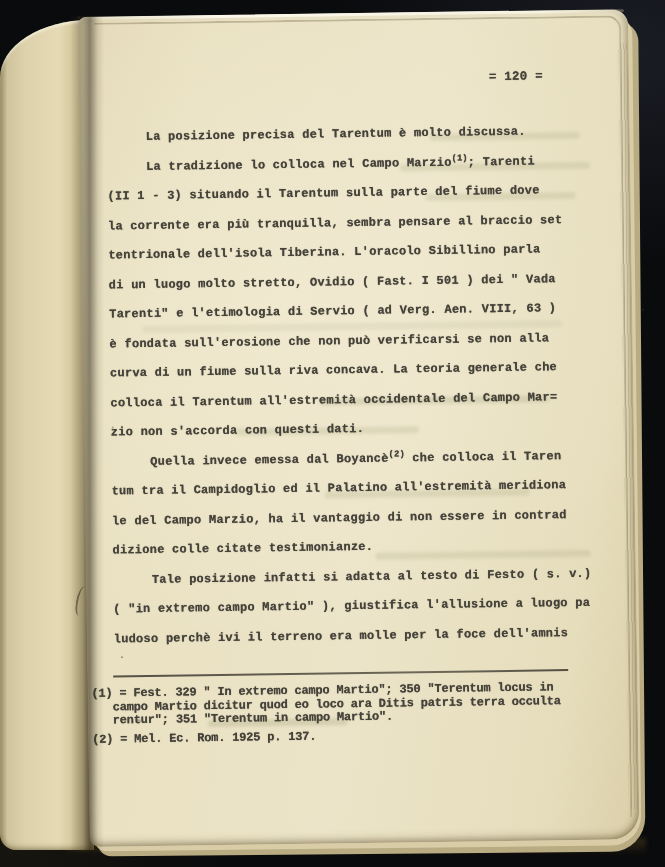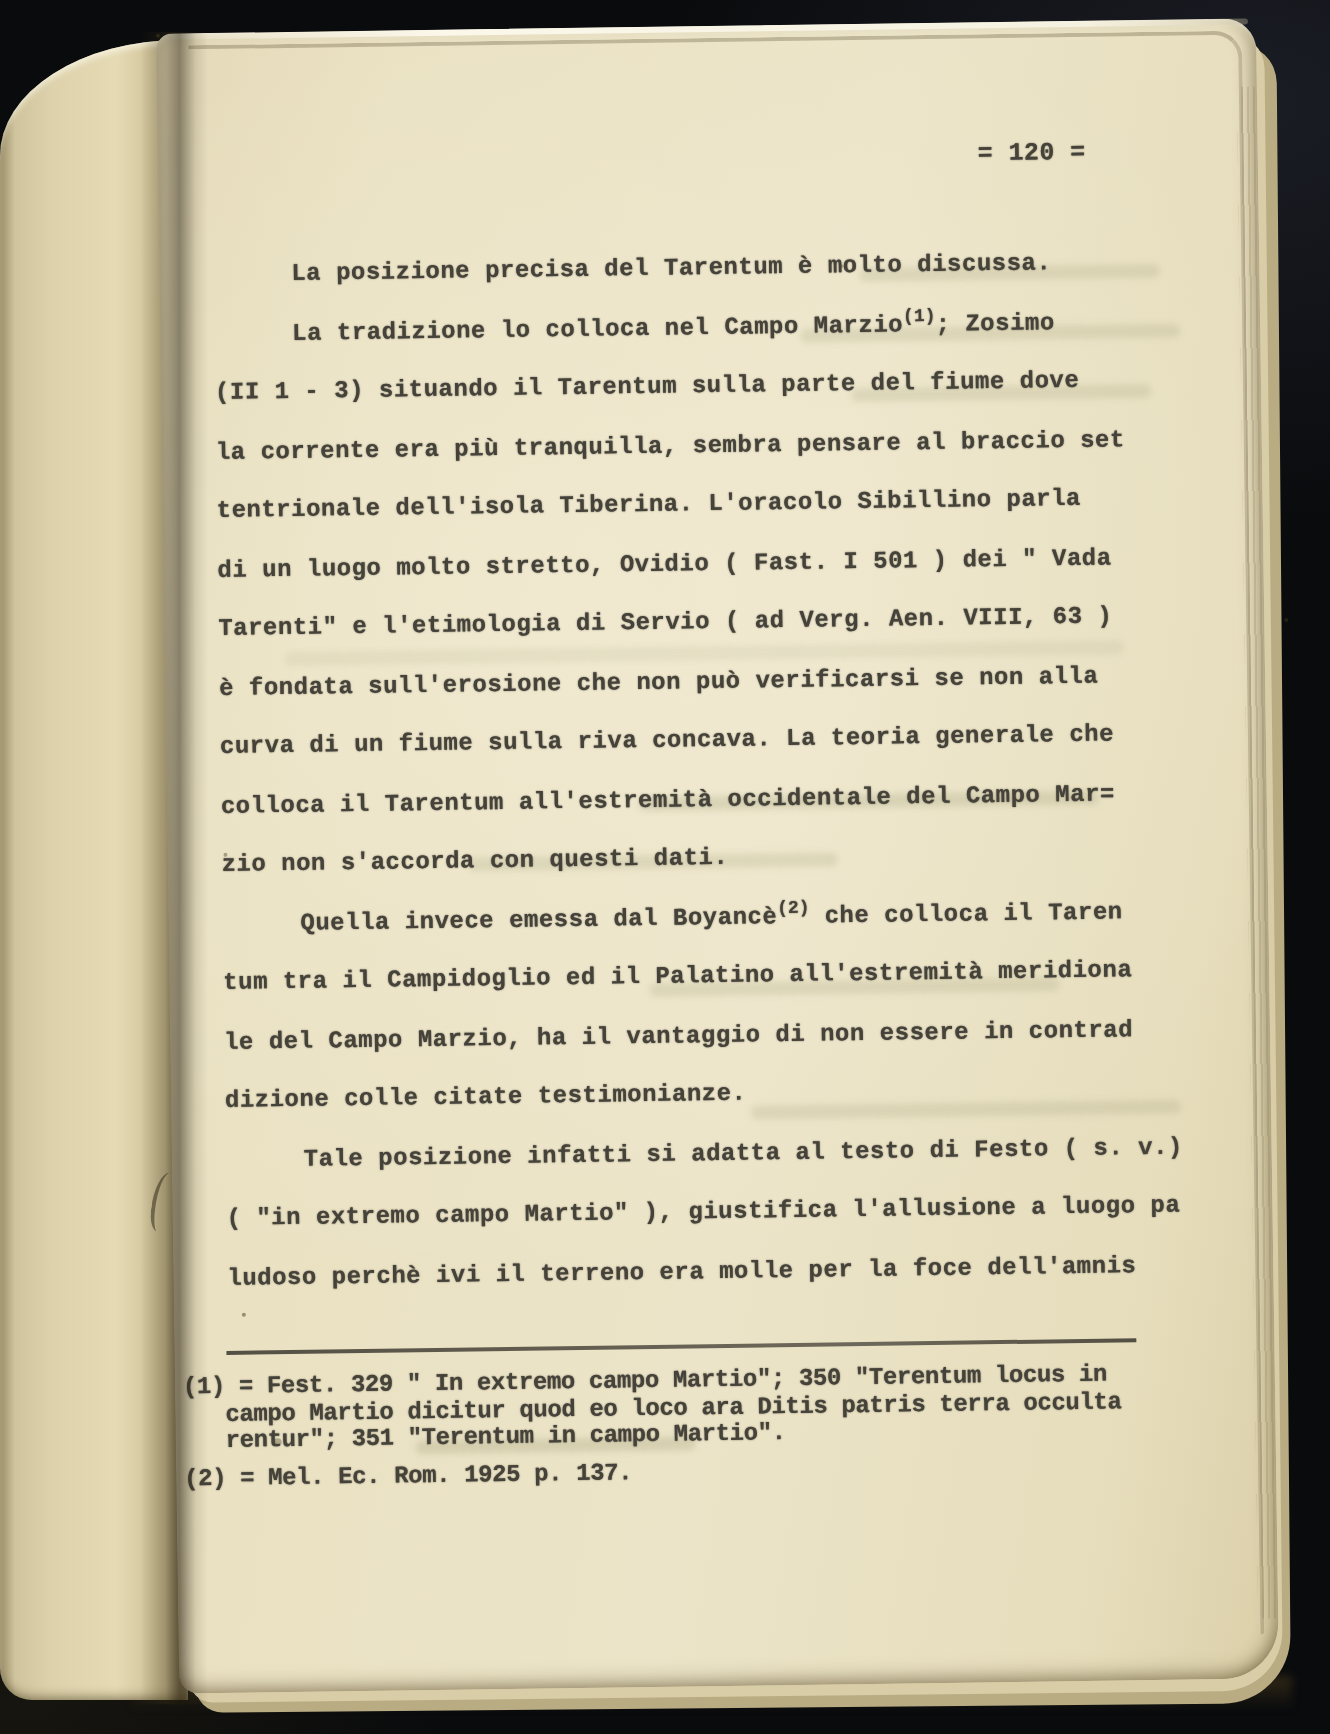--- a/index.html
+++ b/index.html
@@ -139,21 +139,21 @@
     <div class="smudge s6"></div>
     <div class="smudge s7"></div>
     <div class="smudge s8"></div>
     <div class="smudge s9"></div>
     <div class="speck"></div>
 
     <div class="page-number typed">= 120 =</div>
 
     <div class="body typed" id="body-lines">
         <div class="tl ind"><span>La posizione precisa del Tarentum è molto discussa.</span></div>
-        <div class="tl ind"><span>La tradizione lo colloca nel Campo Marzio</span><span class="sup">(1)</span><span>; Zosimo</span></div>
+        <div class="tl ind"><span>La tradizione lo colloca nel Campo Marzio</span><span class="sup">(1)</span><span>; Tarenti</span></div>
         <div class="tl"><span>(II 1 - 3) situando il Tarentum sulla parte del fiume dove</span></div>
         <div class="tl"><span>la corrente era più tranquilla, sembra pensare al braccio </span><span class="u">set</span></div>
         <div class="tl"><span>tentrionale dell'isola Tiberina. L'oracolo Sibillino parla</span></div>
         <div class="tl"><span>di un luogo molto stretto, Ovidio ( Fast. I 501 ) dei " Vada</span></div>
         <div class="tl"><span>Tarenti" e l'etimologia di Servio ( ad Verg. Aen. VIII, 63 )</span></div>
         <div class="tl"><span>è fondata sull'erosione che non può verificarsi se non alla</span></div>
         <div class="tl"><span>curva di un fiume sulla riva concava. La teoria generale che</span></div>
         <div class="tl"><span>colloca il Tarentum all'estremità occidentale del Campo Mar=</span></div>
         <div class="tl"><span>zio non s'accorda con questi dati.</span></div>
         <div class="tl ind"><span>Quella invece emessa dal Boyancè</span><span class="sup">(2)</span><span> che colloca il Tare</span><span class="u">n</span></div>

